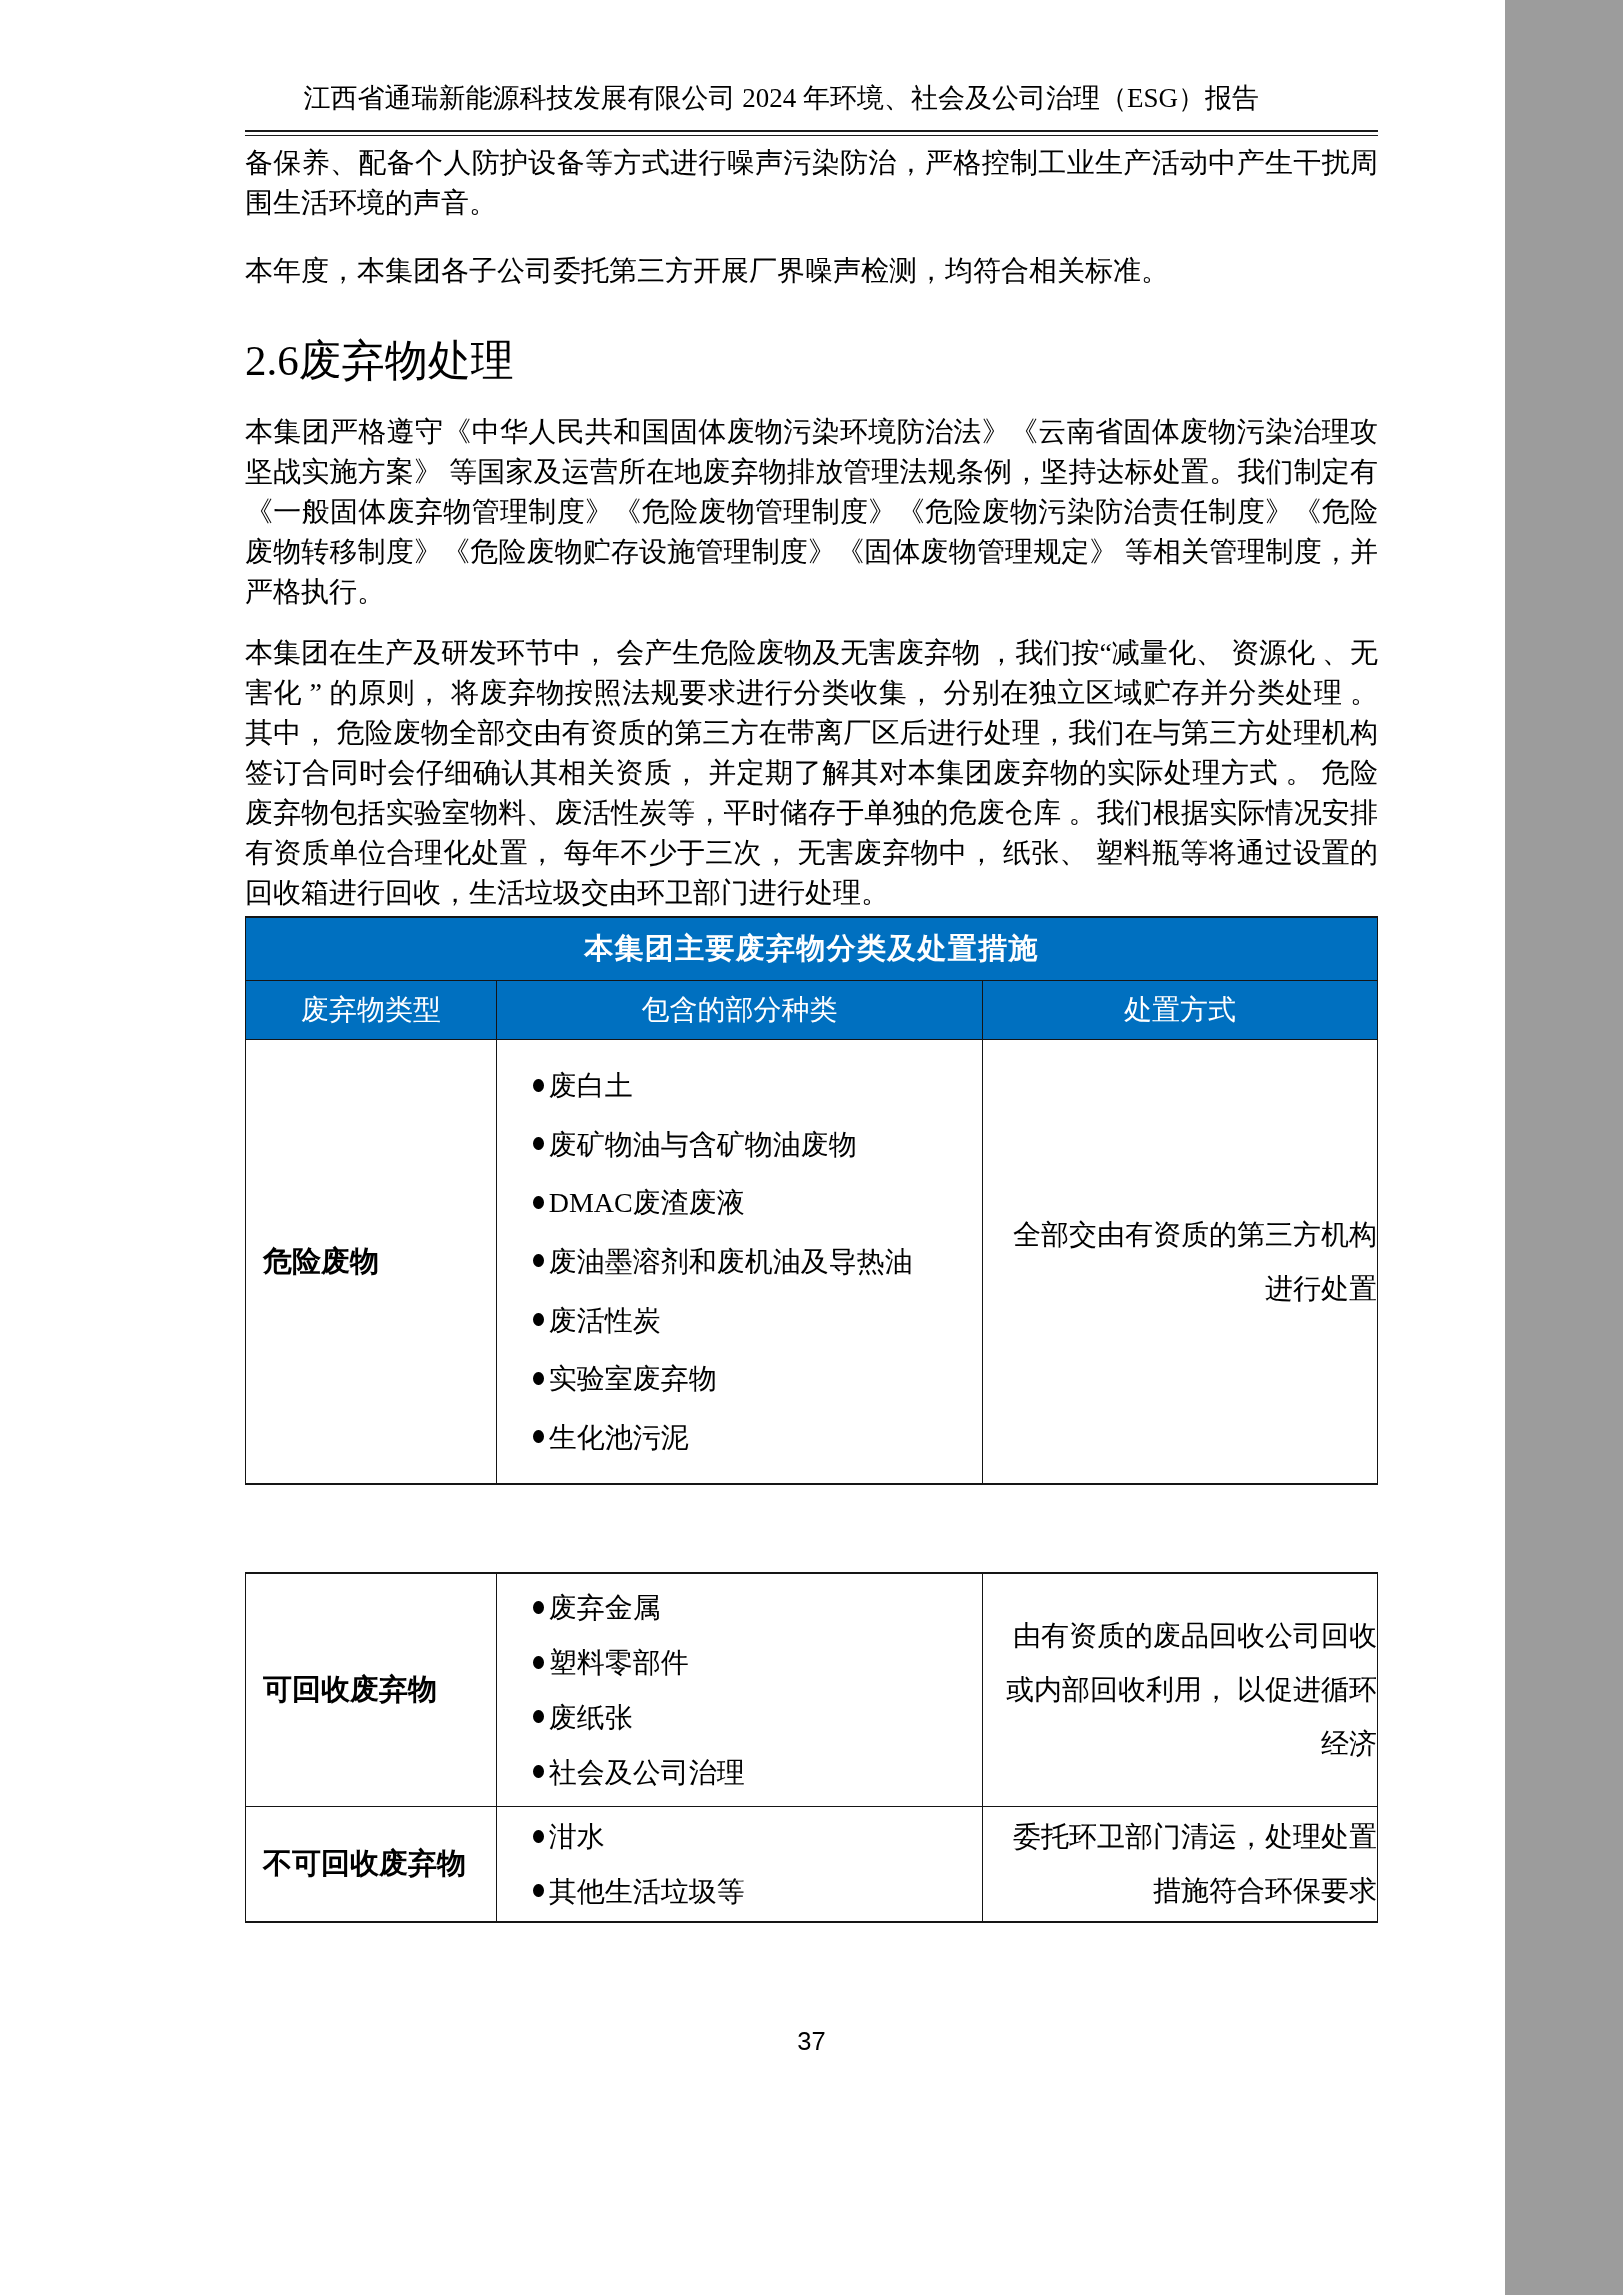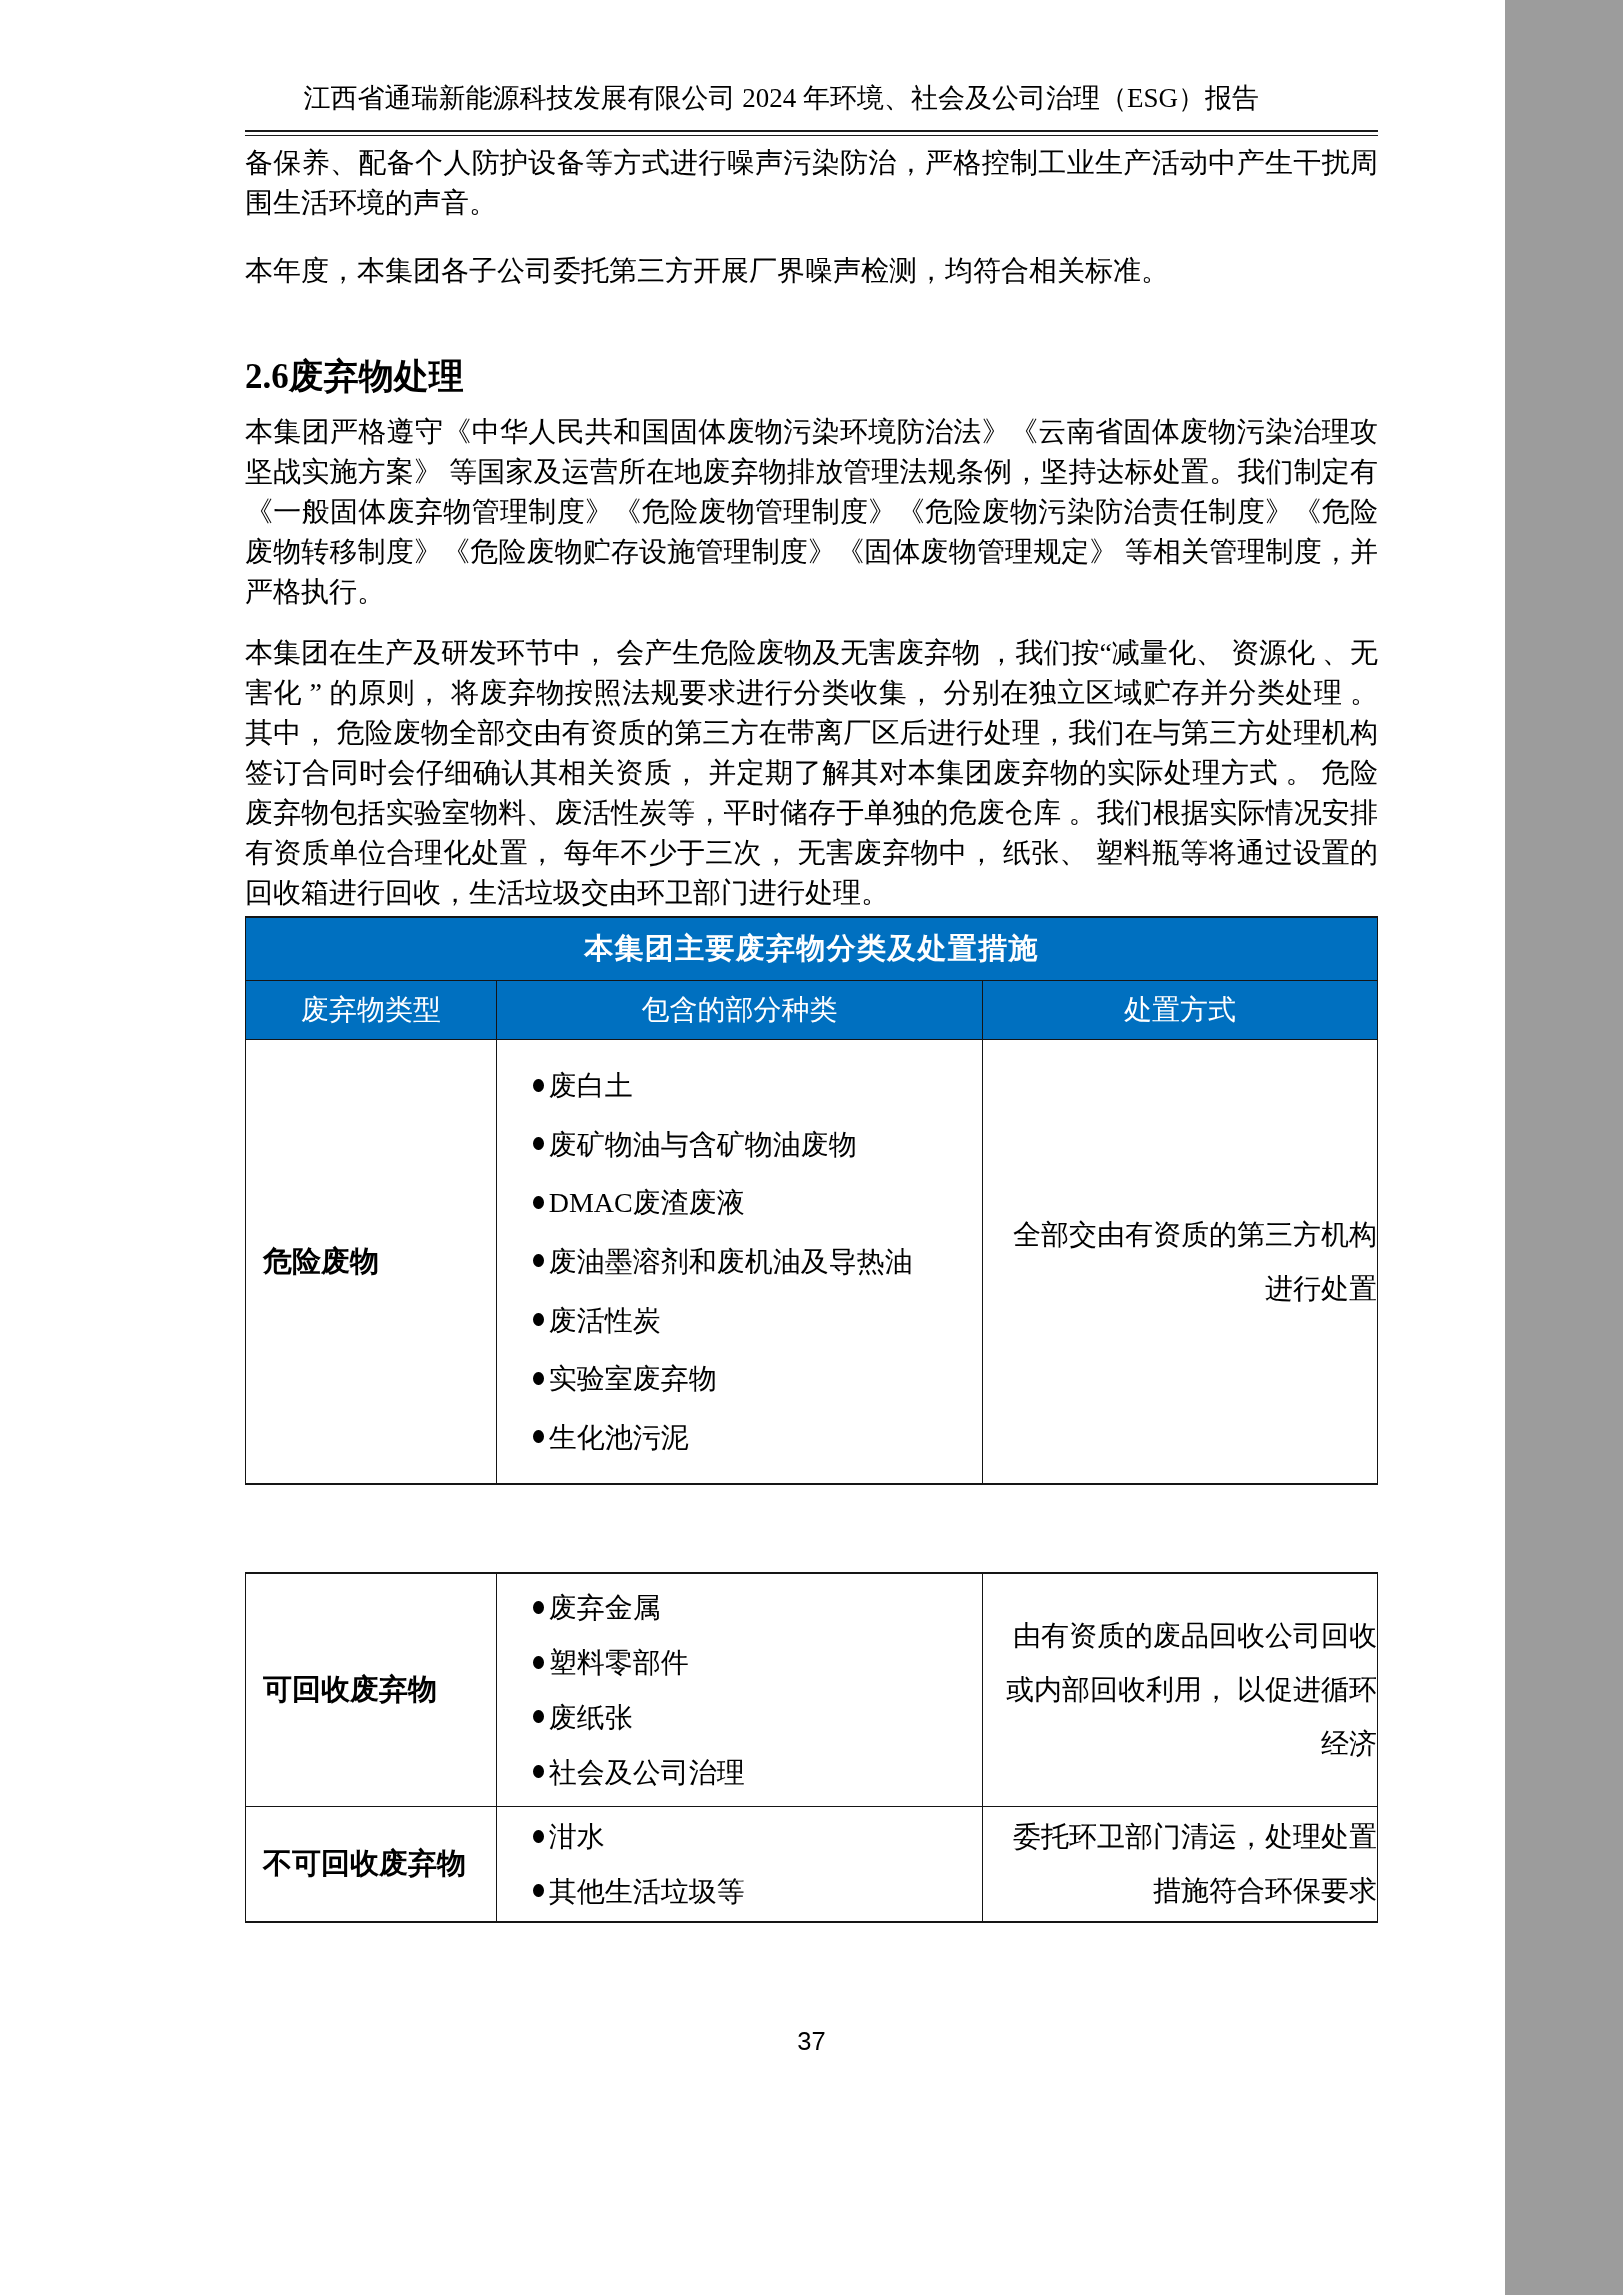--- a/index.html
+++ b/index.html
@@ -29,22 +29,22 @@
     left:245px; width:1133px;
     font-size:28px; line-height:40px;
     text-align:justify;
     text-justify:inter-ideograph;
   }
   .para-a{top:143px;}
   .para-b{top:251px;}
   .para-c{top:412px;}
   .para-d{top:633px;}
   .section-heading{
-    top:356px; left:245px;
-    font-size:35px; font-weight:bold; line-height:41px;
+    top:340px; left:245px;
+    font-size:43px; font-weight:normal; line-height:41px;
   }
   
   .wtable{
     left:245px; width:1133px;
     box-sizing:border-box;
     border-top:2.6px solid #151515;
     border-bottom:2.6px solid #151515;
     border-left:1.3px solid #151515;
     border-right:1.3px solid #151515;
     font-size:28px;

